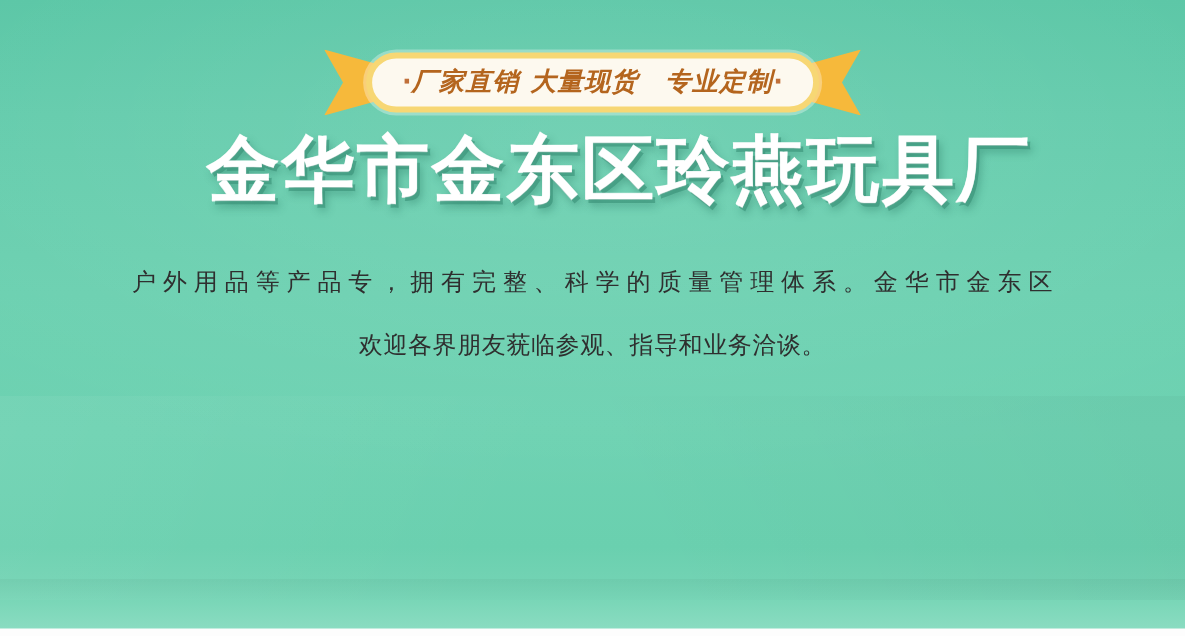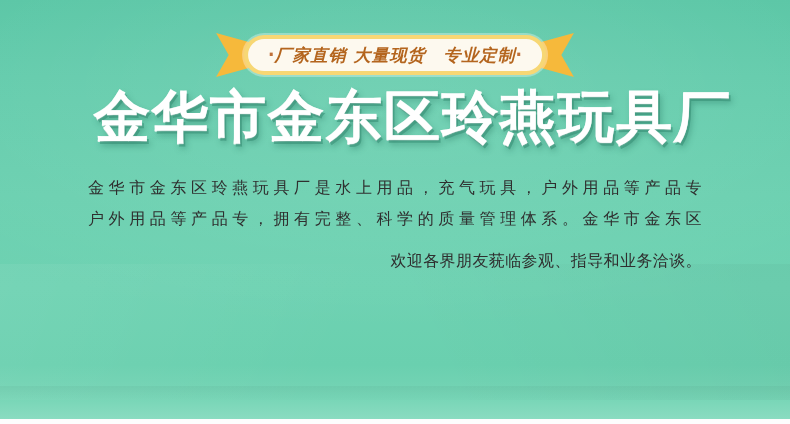--- a/index.html
+++ b/index.html
@@ -144,21 +144,21 @@
 
   
   .title {
     position: absolute;
     top: 88px;
     left: 0;
     right: 0;
     text-align: center;
     z-index: 3;
     font-family: "DejaVu Sans", "Liberation Sans", sans-serif;
-    font-size: 56px;
+    font-size: 48px;
     font-weight: bold;
     color: #ffffff;
     letter-spacing: 2px;
     line-height: 1.05;
     white-space: nowrap;
     text-shadow:
        2px 3px 0px rgba(52,140,114,0.55),
        3px 5px 6px rgba(40,120,98,0.45),
        0px 1px 0px rgba(255,255,255,0.85);
     margin-left: 36px;
@@ -183,21 +183,20 @@
     letter-spacing: 0.4px;
     white-space: nowrap;
   }
   .copy p.justify {
     text-align: justify;
     text-align-last: justify;
     white-space: normal;
   }
   .copy p.spacer-top {
     margin-top: 11px;
-    text-align: right;
   }
 </style>
 </head>
 <body>
 
 <div class="banner">
 
   <div class="bg-base"></div>
   <div class="bg-wash"></div>
   <div class="bg-floor"></div>
@@ -211,18 +210,17 @@
       <span class="ribbon-dot">·</span>
       <span class="ribbon-text">厂家直销 大量现货　专业定制</span>
       <span class="ribbon-dot">·</span>
     </div>
     <div class="ribbon-tail right"></div>
   </div>
 
   <div class="title">金华市金东区玲燕玩具厂</div>
 
   <div class="copy">
-    <p class="justify">金华市金东区玲燕玩具厂是水上用品，充气玩具，户外用品等产品专</p>
     <p class="justify">户外用品等产品专，拥有完整、科学的质量管理体系。金华市金东区</p>
     <p class="spacer-top">欢迎各界朋友莸临参观、指导和业务洽谈。</p>
   </div>
 
 </div>
 
 </body></html>

